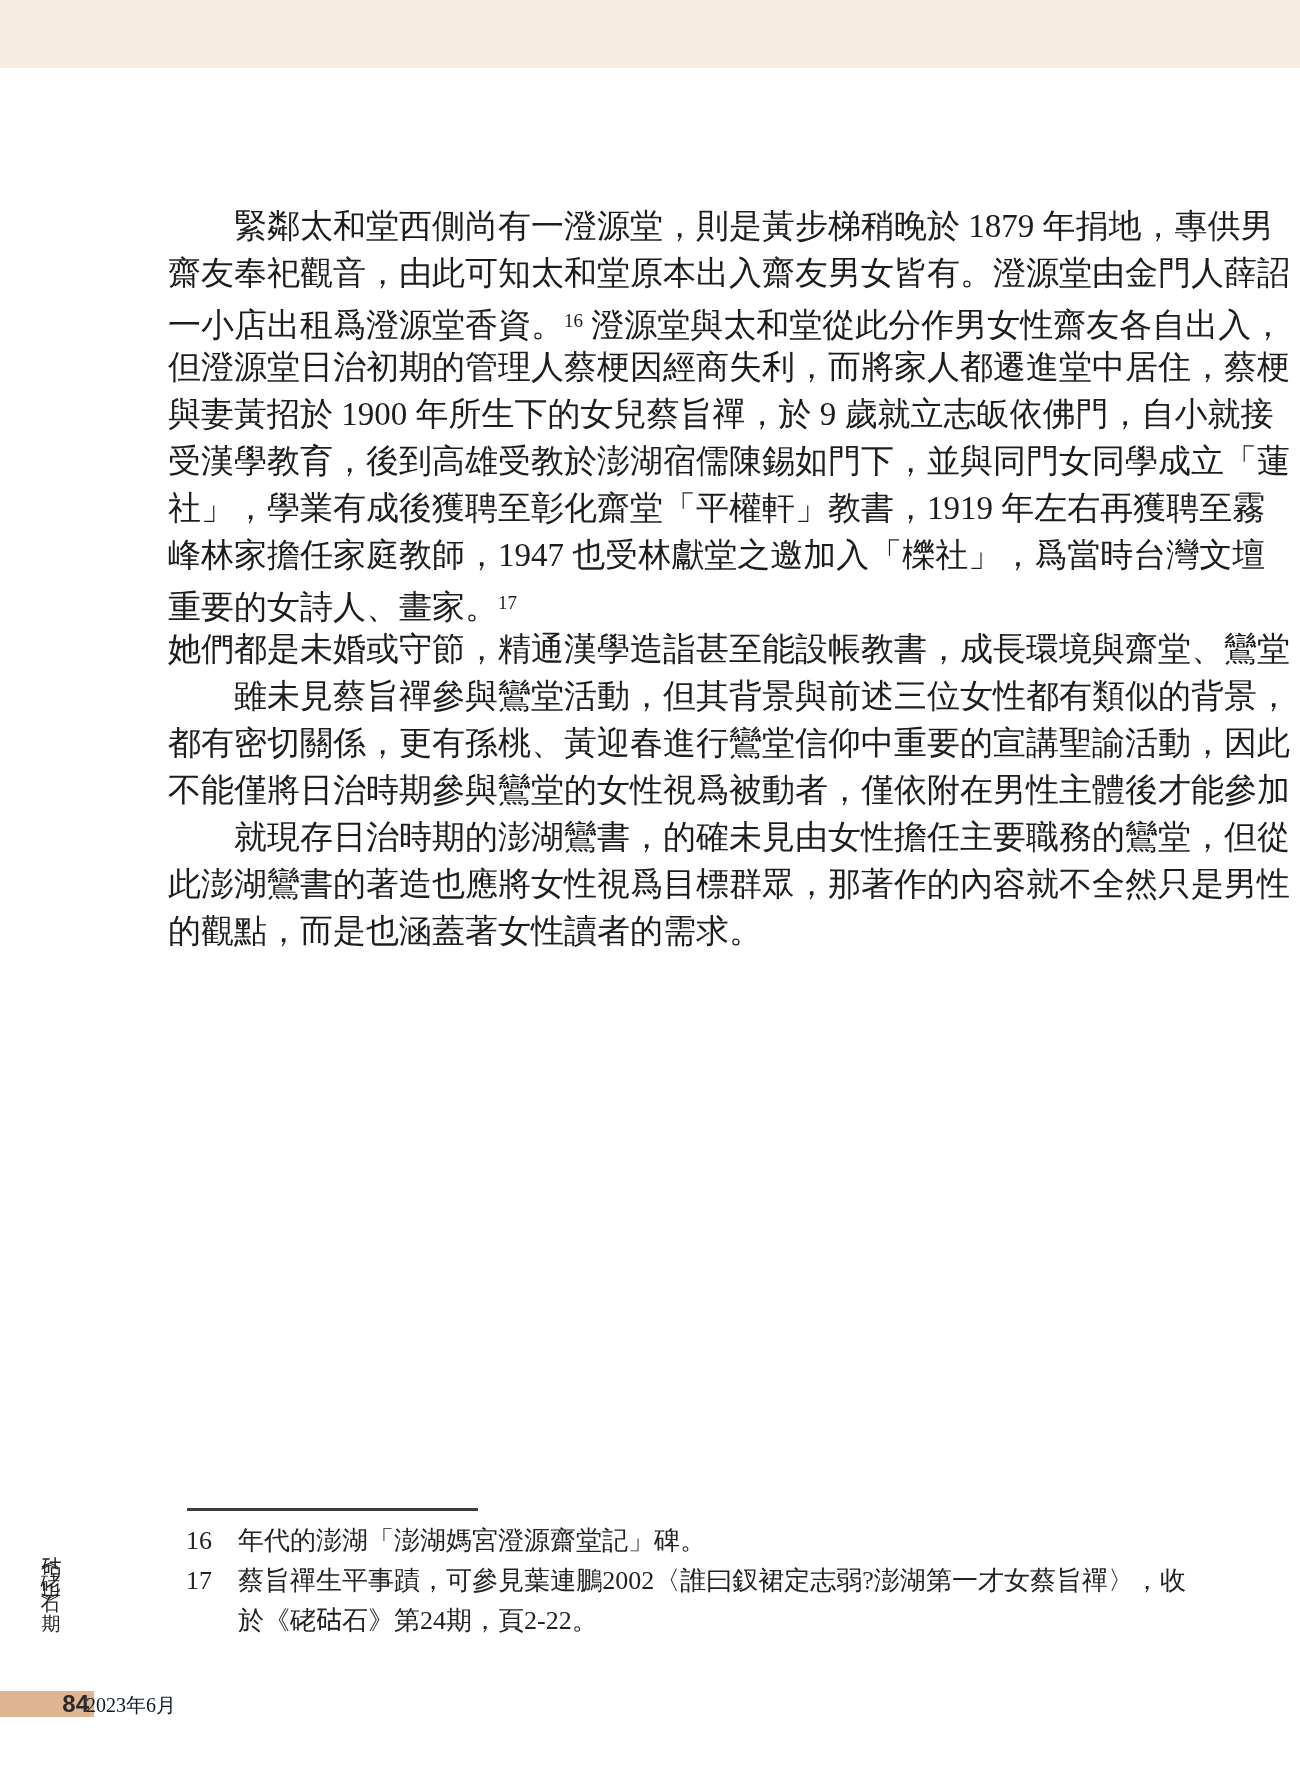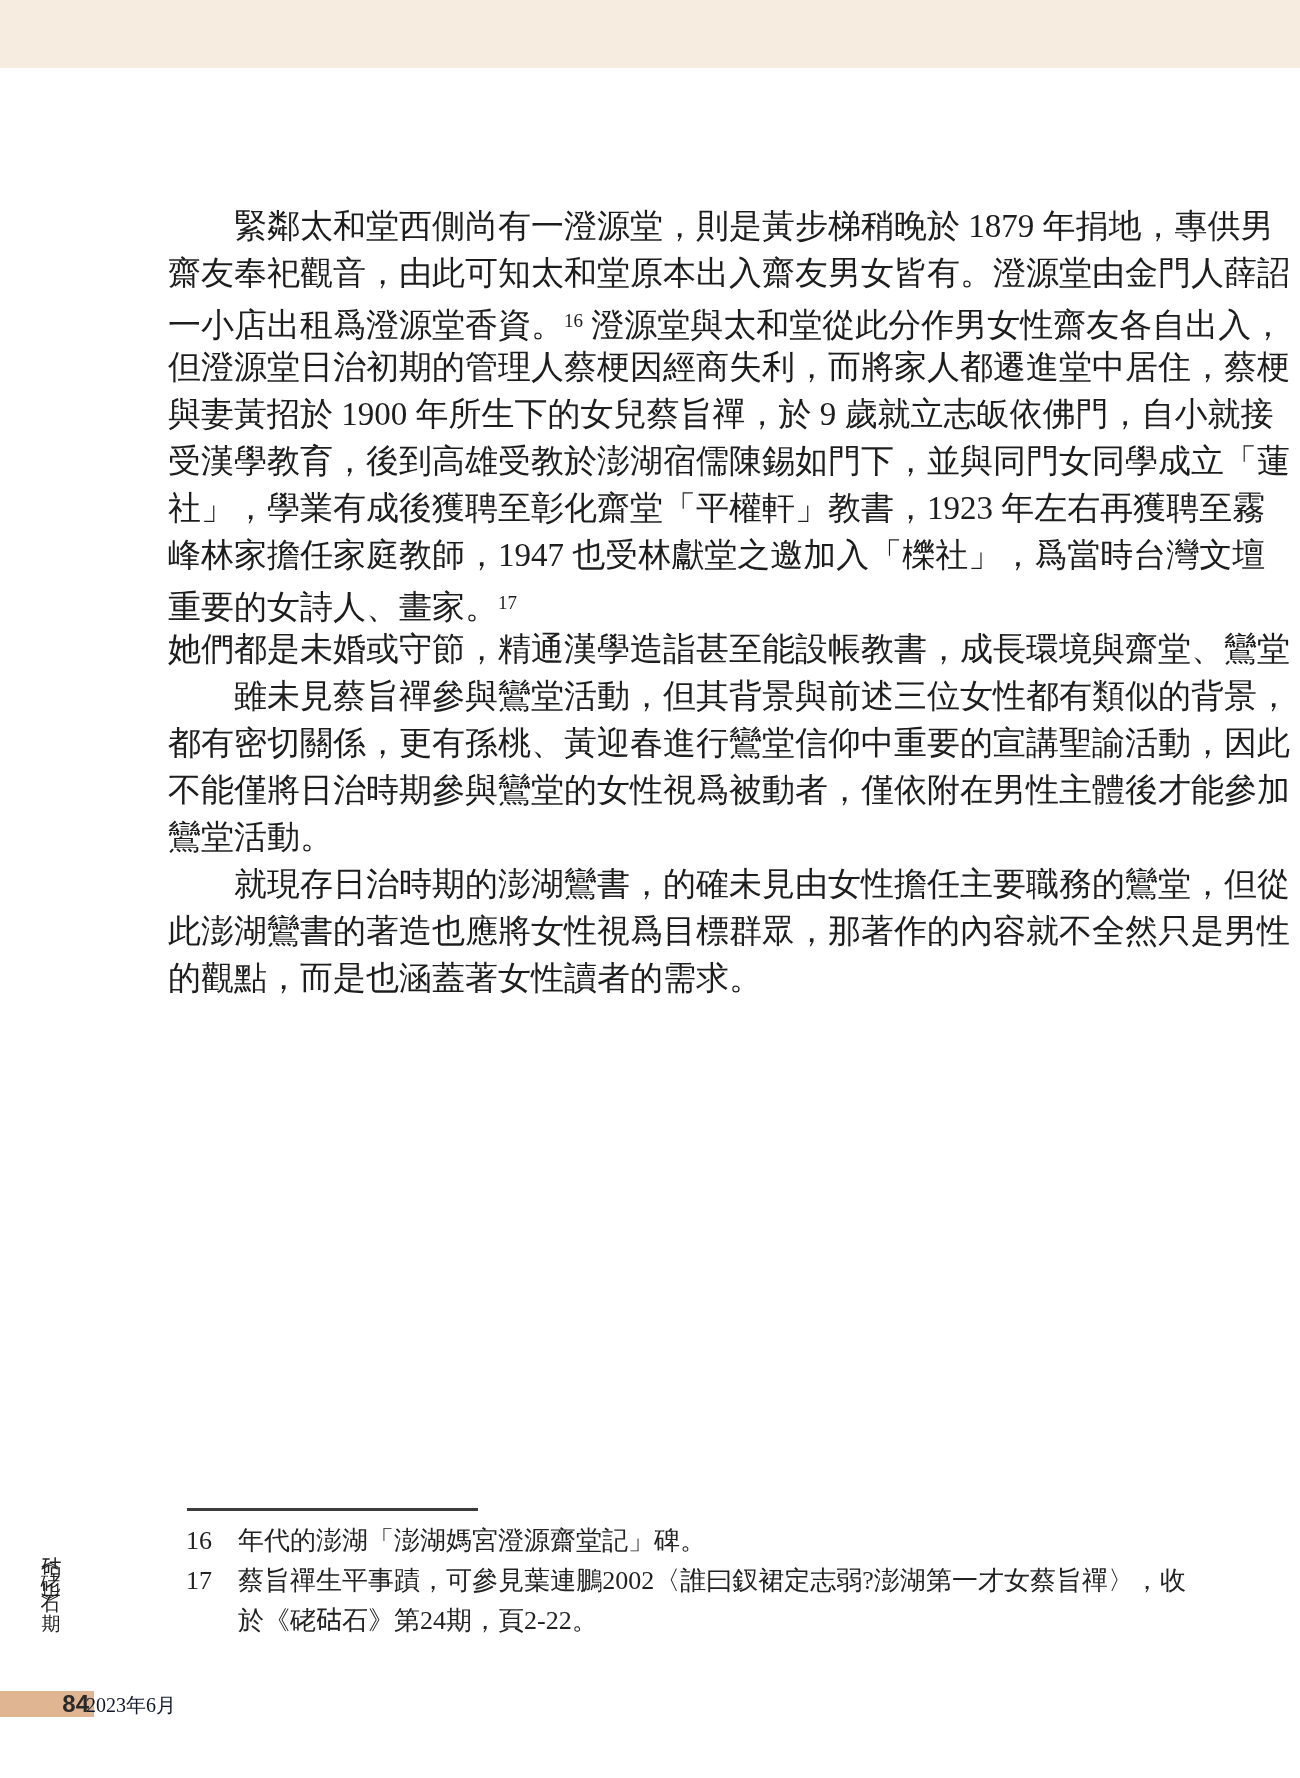--- a/index.html
+++ b/index.html
@@ -54,30 +54,29 @@
   <div class="top-band" style="background: rgb(246, 236, 223);"></div>
 
   <div id="text-block" style="color: rgb(29, 29, 29);">
       <div class="paragraph">
         <div class="line first"><span>緊鄰太和堂西側尚有一澄源堂，則是黃步梯稍晚於 1879 年捐地，專供男</span></div>
         <div class="line"><span>齋友奉祀觀音，由此可知太和堂原本出入齋友男女皆有。澄源堂由金門人薛詔</span></div>
         <div class="line"><span>一小店出租爲澄源堂香資。</span><span class="sup">16</span><span> 澄源堂與太和堂從此分作男女性齋友各自出入，</span></div>
         <div class="line"><span>但澄源堂日治初期的管理人蔡梗因經商失利，而將家人都遷進堂中居住，蔡梗</span></div>
         <div class="line"><span>與妻黃招於 1900 年所生下的女兒蔡旨禪，於 9 歲就立志皈依佛門，自小就接</span></div>
         <div class="line"><span>受漢學教育，後到高雄受教於澎湖宿儒陳錫如門下，並與同門女同學成立「蓮</span></div>
-        <div class="line"><span>社」，學業有成後獲聘至彰化齋堂「平權軒」教書，1923 年左右再獲聘至霧</span></div>
+        <div class="line"><span>社」，學業有成後獲聘至彰化齋堂「平權軒」教書，1919 年左右再獲聘至霧</span></div>
         <div class="line"><span>峰林家擔任家庭教師，1947 也受林獻堂之邀加入「櫟社」，爲當時台灣文壇</span></div>
         <div class="line para-end"><span>重要的女詩人、畫家。</span><span class="sup">17</span></div>
       </div>
       <div class="paragraph">
         <div class="line"><span>她們都是未婚或守節，精通漢學造詣甚至能設帳教書，成長環境與齋堂、鸞堂</span></div>
         <div class="line first"><span>雖未見蔡旨禪參與鸞堂活動，但其背景與前述三位女性都有類似的背景，</span></div>
         <div class="line"><span>都有密切關係，更有孫桃、黃迎春進行鸞堂信仰中重要的宣講聖諭活動，因此</span></div>
         <div class="line"><span>不能僅將日治時期參與鸞堂的女性視爲被動者，僅依附在男性主體後才能參加</span></div>
-        <div class="line para-end"><span>鸞堂活動。</span></div>
       </div>
       <div class="paragraph">
         <div class="line first"><span>就現存日治時期的澎湖鸞書，的確未見由女性擔任主要職務的鸞堂，但從</span></div>
         <div class="line"><span>此澎湖鸞書的著造也應將女性視爲目標群眾，那著作的內容就不全然只是男性</span></div>
         <div class="line para-end"><span>的觀點，而是也涵蓋著女性讀者的需求。</span></div>
       </div>
     </div>
 
   <div class="fn-rule"></div>
   <div id="footnotes">

